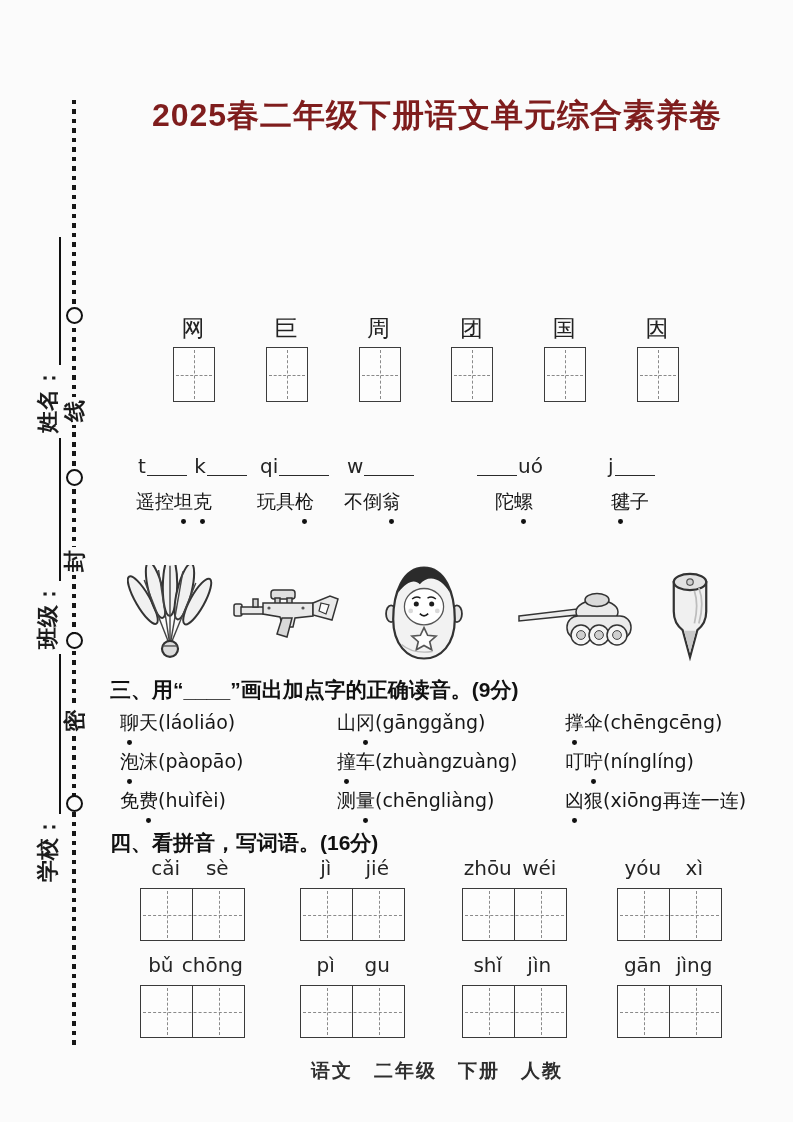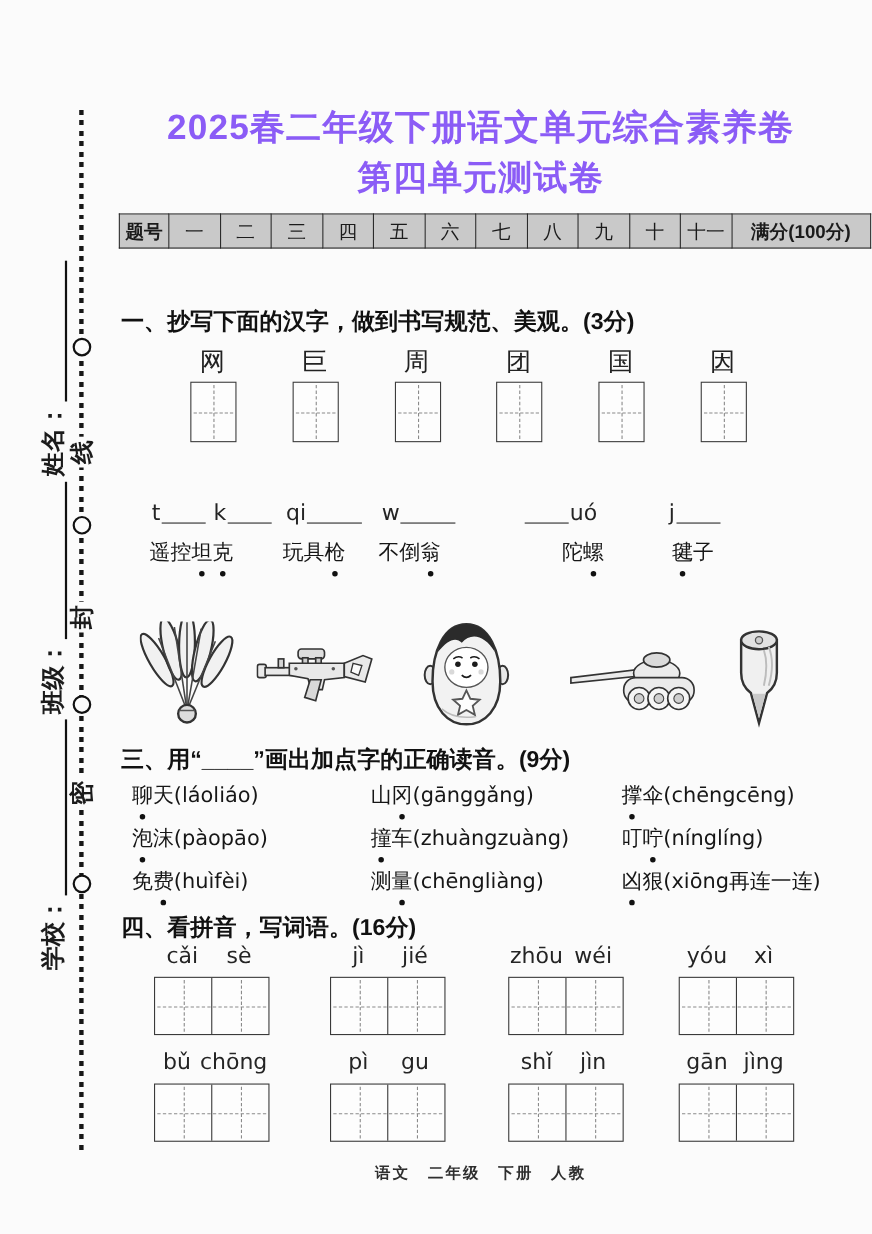--- a/index.html
+++ b/index.html
@@ -11,21 +11,21 @@
   .bind-line{position:absolute;left:72px;top:100px;width:4px;height:946px;
     background:repeating-linear-gradient(to bottom,#171717 0 4.5px,transparent 4.5px 9.5px);}
   .ring{position:absolute;left:66px;width:13px;height:13px;border:2.6px solid #111;border-radius:50%;background:#fbfbfb;}
   .seal-char{position:absolute;left:61px;width:28px;height:28px;line-height:28px;text-align:center;
     font-size:22px;font-weight:bold;background:#fbfbfb;transform:rotate(-90deg);}
   .id-strip{position:absolute;left:30px;top:882px;width:652px;height:36px;transform:rotate(-90deg);
     transform-origin:0 0;display:flex;align-items:center;font-size:22px;font-weight:bold;white-space:nowrap;}
   .id-strip .write-line{display:inline-block;border-bottom:2.4px solid #111;height:1.05em;margin:0 5px 0 2px;}
 
   
-  .title{position:absolute;left:104px;width:666px;text-align:center;font-weight:900;letter-spacing:1px;color:#8b5cf6;}
+  .title{position:absolute;left:104px;width:666px;text-align:center;font-weight:900;letter-spacing:1px;color:#7f1d1d;}
   .title1{top:94px;font-size:32px;}
   .title2{top:141px;font-size:31px;}
 
   
   .score-wrap{position:absolute;left:108px;top:194px;}
   table.score{border-collapse:collapse;}
   table.score td{border:1.7px solid #2b2b2b;height:30px;text-align:center;font-size:17px;padding:0;}
   tr.score-header-row td{background:#c9c9c9;}
   td.bold{font-weight:bold;}
 
@@ -57,21 +57,21 @@
     font-family:"DejaVu Sans",sans-serif;}
   .pin-row span{flex:1;text-align:center;white-space:nowrap;}
   .wbox{position:absolute;width:103px;height:51px;border:1.8px solid #3a3a3a;display:flex;background:#fdfdfd;}
   .wcell{flex:1;position:relative;}
   .wcell + .wcell{border-left:1.8px solid #3a3a3a;}
   .wcell::before{content:"";position:absolute;left:50%;top:2px;bottom:2px;border-left:1px dashed #8a8a8a;}
   .wbox::after{content:"";position:absolute;top:50%;left:2px;right:2px;border-top:1px dashed #8a8a8a;}
 
   
   .footer{position:absolute;left:104px;top:1058px;width:666px;text-align:center;
-    font-size:14px;letter-spacing:2px;color:#2e2e2e;font-weight:bold;}
+    font-size:19px;letter-spacing:2px;color:#2e2e2e;font-weight:bold;}
 </style>
 </head>
 <body>
 
 <div id="paper">
 
   <div class="bind-line"></div>
   <div class="ring" style="top:307px;"></div>
   <div class="ring" style="top:469px;"></div>
   <div class="ring" style="top:632px;"></div>
@@ -83,45 +83,28 @@
   <div class="id-strip">
     <span>学校：</span>
       <span class="write-line" style="width:160px;"></span>
     <span>班级：</span>
       <span class="write-line" style="width:143px;"></span>
     <span>姓名：</span>
       <span class="write-line" style="width:128px;"></span>
   </div>
 
   <div class="title title1">2025春二年级下册语文单元综合素养卷</div>
-  <div class="title title2">第四单元测试卷</div>
 
   <div class="score-wrap">
     <table class="score">
         <tbody id="score-tbody">
-          <tr class="score-header-row">
-            <td class="bold" style="width: 44px;">题号</td>
-            <td style="width: 45.5px;">一</td>
-            <td style="width: 45.5px;">二</td>
-            <td style="width: 45.5px;">三</td>
-            <td style="width: 45.5px;">四</td>
-            <td style="width: 45.5px;">五</td>
-            <td style="width: 45.5px;">六</td>
-            <td style="width: 45.5px;">七</td>
-            <td style="width: 45.5px;">八</td>
-            <td style="width: 45.5px;">九</td>
-            <td style="width: 45.5px;">十</td>
-            <td style="width: 45.5px;">十一</td>
-            <td class="bold" style="width: 125px;">满分(100分)</td>
-          </tr>
         </tbody>
       </table>
   </div>
 
-  <div class="sec-head" style="top:278px;">一、抄写下面的汉字，做到书写规范、美观。(3分)</div>
   <div id="s1-zone">
       <div class="s1-char abs" style="left: 171px; top: 313px;">网</div>
       <div class="tbox abs" style="left: 173px; top: 347px;"></div>
       <div class="s1-char abs" style="left: 263.8px; top: 313px;">巨</div>
       <div class="tbox abs" style="left: 265.8px; top: 347px;"></div>
       <div class="s1-char abs" style="left: 356.6px; top: 313px;">周</div>
       <div class="tbox abs" style="left: 358.6px; top: 347px;"></div>
       <div class="s1-char abs" style="left: 449.4px; top: 313px;">团</div>
       <div class="tbox abs" style="left: 451.4px; top: 347px;"></div>
       <div class="s1-char abs" style="left: 542.2px; top: 313px;">国</div>
@@ -132,21 +115,21 @@
 
   <div id="s2-zone">
       <span class="syllable abs" style="left: 138px; top: 454px;"><span class="syl-text">t</span><span class="blank" style="width: 40px;"></span><span class="syl-text"> k</span><span class="blank" style="width: 40px;"></span></span>
       <span class="syllable abs" style="left: 260px; top: 454px;"><span class="syl-text">qi</span><span class="blank" style="width: 50px;"></span></span>
       <span class="syllable abs" style="left: 347px; top: 454px;"><span class="syl-text">w</span><span class="blank" style="width: 50px;"></span></span>
       <span class="syllable abs" style="left: 476px; top: 454px;"><span class="blank" style="width: 40px;"></span><span class="syl-text">uó</span></span>
       <span class="syllable abs" style="left: 608px; top: 454px;"><span class="syl-text">j</span><span class="blank" style="width: 40px;"></span></span>
       <span class="word abs" style="left: 136px; top: 489px;"><span class="wchar">遥</span><span class="wchar">控</span><span class="wchar dotted">坦</span><span class="wchar dotted">克</span></span>
       <span class="word abs" style="left: 257px; top: 489px;"><span class="wchar">玩</span><span class="wchar">具</span><span class="wchar dotted">枪</span></span>
       <span class="word abs" style="left: 344px; top: 489px;"><span class="wchar">不</span><span class="wchar">倒</span><span class="wchar dotted">翁</span></span>
-      <span class="word abs" style="left: 511px; top: 489px;"><span class="wchar">陀</span><span class="wchar dotted">螺</span></span>
+      <span class="word abs" style="left: 495px; top: 489px;"><span class="wchar">陀</span><span class="wchar dotted">螺</span></span>
       <span class="word abs" style="left: 611px; top: 489px;"><span class="wchar dotted">毽</span><span class="wchar">子</span></span>
     </div>
 
   <svg class="toy" style="left:127px;top:565px;" width="86" height="96" viewBox="0 0 60 66">
     <g stroke="#333" stroke-width="1.4" fill="#f1f1f1">
       <ellipse cx="11" cy="24" rx="5" ry="19" transform="rotate(-30 11 24)"></ellipse>
       <ellipse cx="20" cy="17" rx="5" ry="20" transform="rotate(-14 20 17)"></ellipse>
       <ellipse cx="30" cy="14" rx="5" ry="21" transform="rotate(1 30 14)"></ellipse>
       <ellipse cx="40" cy="18" rx="5" ry="20" transform="rotate(14 40 18)"></ellipse>
       <ellipse cx="49" cy="25" rx="5" ry="18" transform="rotate(29 49 25)"></ellipse>

